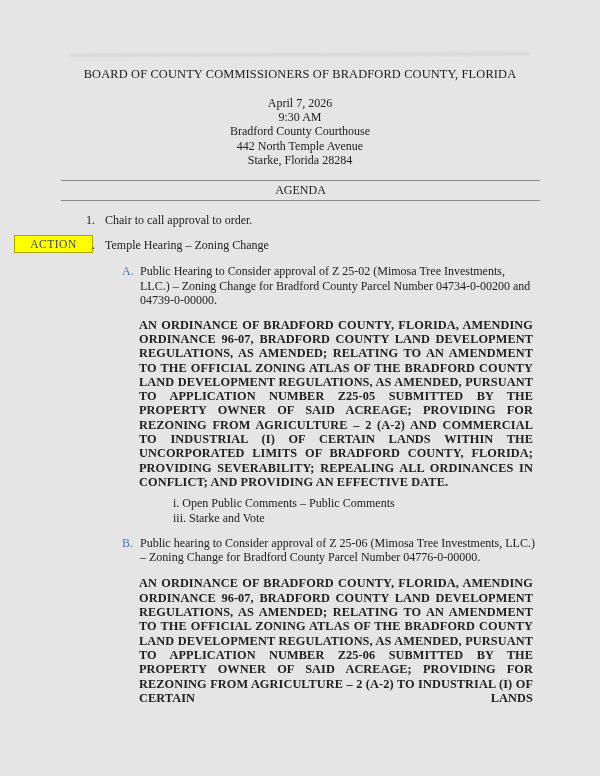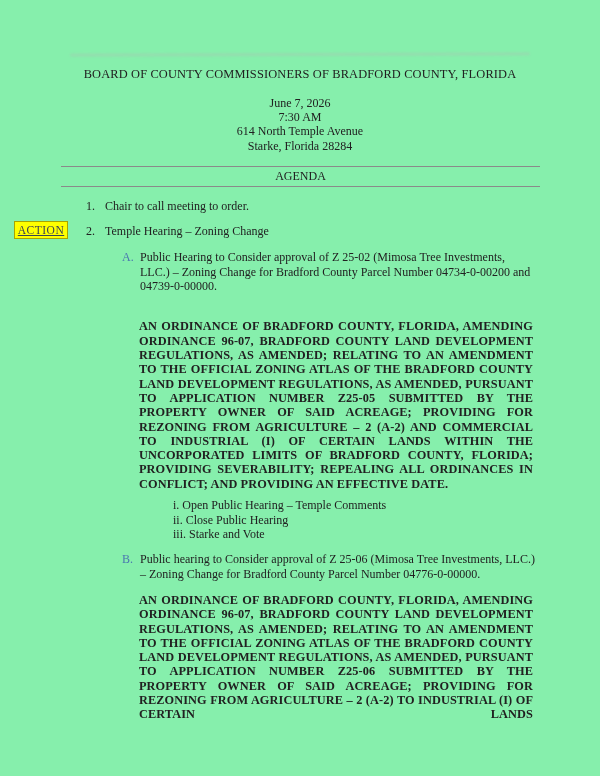--- a/index.html
+++ b/index.html
@@ -8,21 +8,21 @@
     --blue: #4a77b0;
     --text: #212121;
     --rule: #8a8a8a;
   }
   * { box-sizing: border-box; }
   html, body { margin: 0; padding: 0; background: #ffffff; }
   .page {
     position: relative;
     width: 600px;
     height: 776px;
-    background: #86efac;
+    background: #e5e5e5;
     font-family: "Liberation Serif", "DejaVu Serif", serif;
     color: var(--text);
     font-size: 12px;
     overflow: hidden;
   }
   .scan-artifact {
     position: absolute;
     top: 53px;
     left: 70px;
     width: 460px;
@@ -59,40 +59,39 @@
     margin: 11px 40px 0 86px;
     display: flex;
     line-height: 14.2px;
   }
   .num { flex: 0 0 19px; width: 19px; }
   .with-badge { position: relative; }
   .action-badge {
     position: absolute;
     left: -72px;
     top: -3px;
-    width: 54px;
+    width: 79px;
     height: 18px;
     background: var(--highlight);
     border: 1px solid var(--badge-border);
     color: #3c4450;
     text-align: center;
     font-size: 11.5px;
     line-height: 16px;
     letter-spacing: 0.5px;
-    text-decoration: underline;
   }
   .letter-item {
     margin: 12px 64px 0 122px;
     display: flex;
     line-height: 14.4px;
   }
   .letter { flex: 0 0 18px; width: 18px; color: var(--blue); }
   .letter-text { flex: 1; }
   .ordinance {
-    margin: 26px 67px 0 139px;
+    margin: 10px 67px 0 139px;
     text-align: justify;
     font-weight: bold;
     font-size: 12.3px;
     line-height: 14.3px;
     letter-spacing: 0.1px;
   }
   .ordinance-b { text-align-last: justify; }
   .steps {
     margin: 7px 0 0 173px;
     line-height: 14.7px;
@@ -103,49 +102,49 @@
 </head>
 <body>
 
 <div class="page">
 
   <div class="scan-artifact"></div>
 
   <h1 class="doc-title">BOARD OF COUNTY COMMISSIONERS OF BRADFORD COUNTY, FLORIDA</h1>
 
   <div class="meeting-info">
-    <div>June 7, 2026</div>
-    <div>7:30 AM</div>
-    <div>614 North Temple Avenue</div>
+    <div>April 7, 2026</div>
+    <div>9:30 AM</div>
+    <div>Bradford County Courthouse</div>
+    <div>442 North Temple Avenue</div>
     <div>Starke, Florida 28284</div>
   </div>
 
   <div class="agenda-band">AGENDA</div>
 
   <div class="num-item">
     <span class="num">1.</span>
-    <span class="num-text">Chair to call meeting to order.</span>
+    <span class="num-text">Chair to call approval to order.</span>
   </div>
 
   <div class="num-item with-badge">
     <span class="action-badge">ACTION</span>
     <span class="num">2.</span>
     <span class="num-text">Temple Hearing – Zoning Change</span>
   </div>
 
   <div class="letter-item">
     <span class="letter">A.</span>
     <span class="letter-text">Public Hearing to Consider approval of Z 25-02 (Mimosa Tree Investments, LLC.) – Zoning Change for Bradford County Parcel Number 04734-0-00200 and 04739-0-00000.</span>
   </div>
 
   <p class="ordinance">AN ORDINANCE OF BRADFORD COUNTY, FLORIDA, AMENDING ORDINANCE 96-07, BRADFORD COUNTY LAND DEVELOPMENT REGULATIONS, AS AMENDED; RELATING TO AN AMENDMENT TO THE OFFICIAL ZONING ATLAS OF THE BRADFORD COUNTY LAND DEVELOPMENT REGULATIONS, AS AMENDED, PURSUANT TO APPLICATION NUMBER Z25-05 SUBMITTED BY THE PROPERTY OWNER OF SAID ACREAGE; PROVIDING FOR REZONING FROM AGRICULTURE – 2 (A-2) AND COMMERCIAL TO INDUSTRIAL (I) OF CERTAIN LANDS WITHIN THE UNCORPORATED LIMITS OF BRADFORD COUNTY, FLORIDA; PROVIDING SEVERABILITY; REPEALING ALL ORDINANCES IN CONFLICT; AND PROVIDING AN EFFECTIVE DATE.</p>
 
   <div class="steps">
-    <div class="step">i. Open Public Hearing – Temple Comments</div>
-    <div class="step">ii. Close Public Hearing</div>
+    <div class="step">i. Open Public Comments – Public Comments</div>
     <div class="step">iii. Starke and Vote</div>
   </div>
 
   <div class="letter-item item-b">
     <span class="letter">B.</span>
     <span class="letter-text">Public hearing to Consider approval of Z 25-06 (Mimosa Tree Investments, LLC.) – Zoning Change for Bradford County Parcel Number 04776-0-00000.</span>
   </div>
 
   <p class="ordinance ordinance-b ord-b-margin">AN ORDINANCE OF BRADFORD COUNTY, FLORIDA, AMENDING ORDINANCE 96-07, BRADFORD COUNTY LAND DEVELOPMENT REGULATIONS, AS AMENDED; RELATING TO AN AMENDMENT TO THE OFFICIAL ZONING ATLAS OF THE BRADFORD COUNTY LAND DEVELOPMENT REGULATIONS, AS AMENDED, PURSUANT TO APPLICATION NUMBER Z25-06 SUBMITTED BY THE PROPERTY OWNER OF SAID ACREAGE; PROVIDING FOR REZONING FROM AGRICULTURE – 2 (A-2) TO INDUSTRIAL (I) OF CERTAIN LANDS</p>
 

